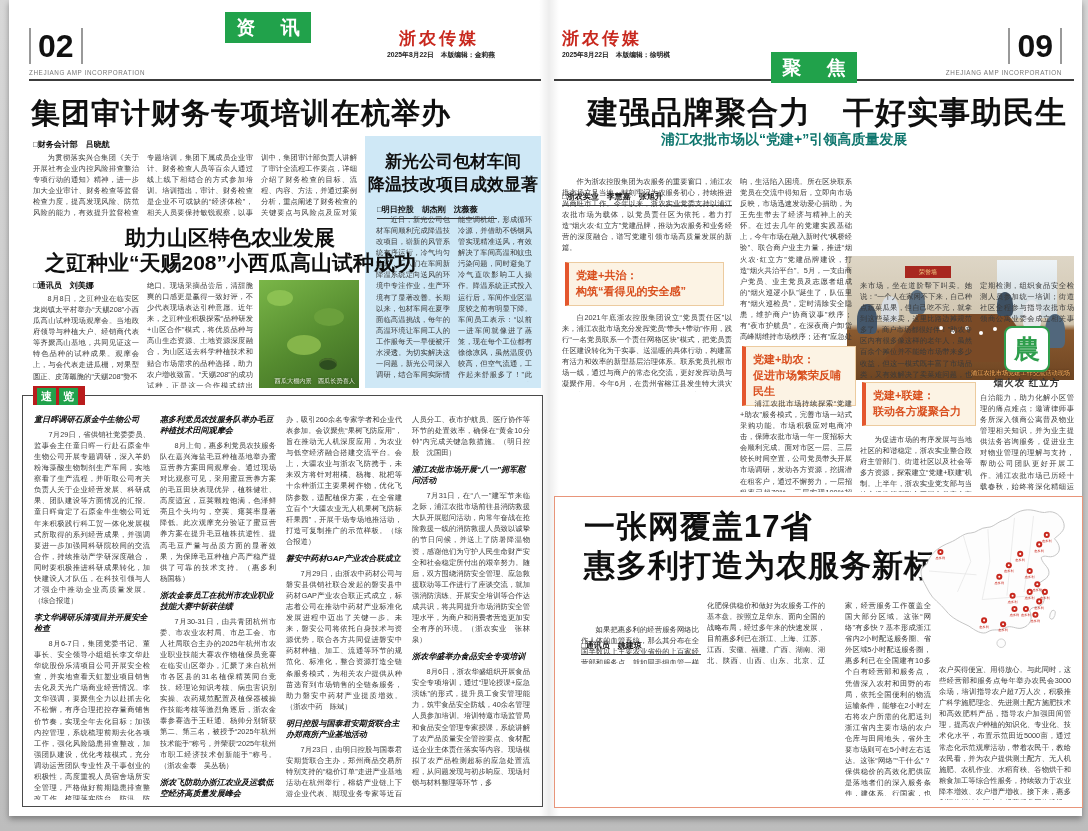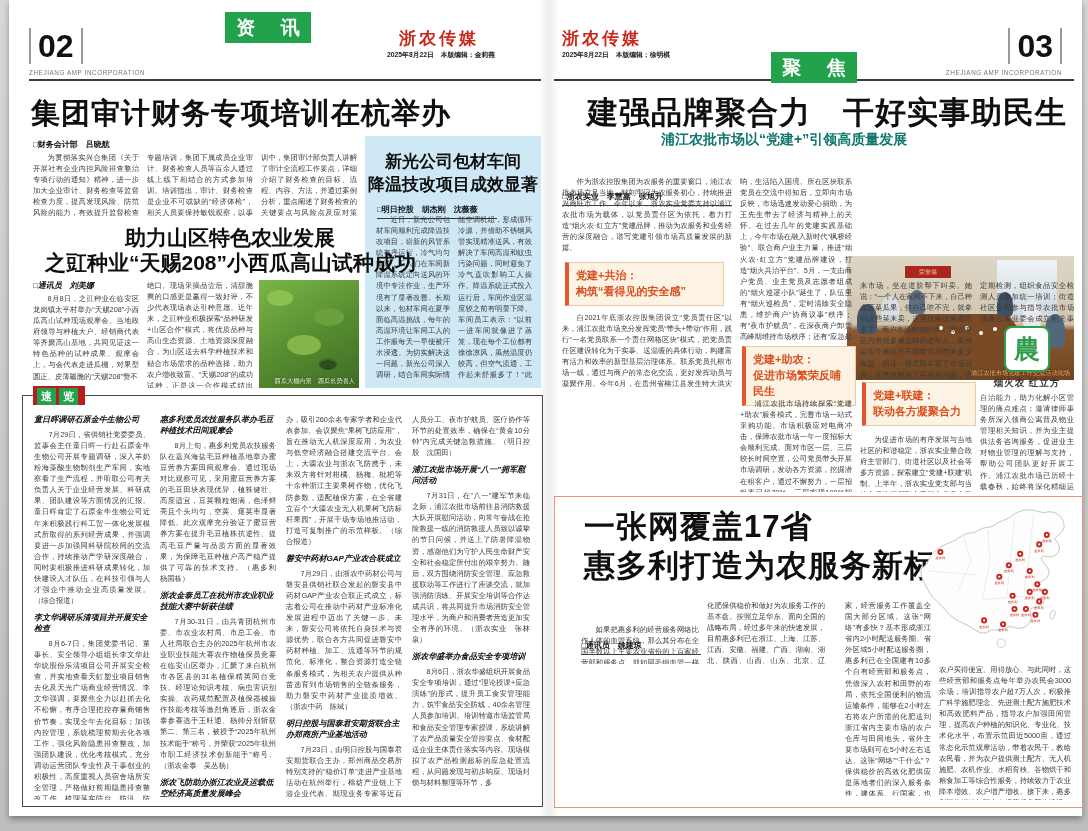--- a/index.html
+++ b/index.html
@@ -65,21 +65,21 @@
   <div class="abs bluebox" style="left:356px;top:136px;width:176px;height:252px;">
     <div class="h3B" style="margin-top:14px;">新光公司包材车间</div>
     <div class="h3B">降温技改项目成效显著</div>
     <div class="byline ruled" style="margin:8px 12px 5px;width:120px;border-color:#333;">□明日控股　胡杰刚　沈薇薇</div>
     <p class="abs bt" style="left:11px;top:78px;width:74px;height:168px;">近日，新光公司包材车间顺利完成降温技改项目，崭新的风管系统有序运行，冷气均匀输送，工人们在车间新降温系统定向送风的环境中专注作业，生产环境有了显著改善。长期以来，包材车间在夏季面临高温挑战，每年的高温环境让车间工人的工作服每天一早便被汗水浸透。为切实解决这一问题，新光公司深入调研，结合车间实际情况，提出“分布式环保空调+定向风管”的创新降温方案——通过4台低耗</p>
     <p class="abs bt noind" style="left:93px;top:78px;width:74px;height:168px;">能空调机组，形成循环冷源，并借助不锈钢风管实现精准送风，有效解决了车间高温和蚊虫污染问题，同时避免了冷气直吹影响工人操作。降温系统正式投入运行后，车间作业区温度较之前有明显下降。车间员工表示：“以前一进车间就像进了蒸笼，现在每个工位都有徐徐凉风，虽然温度仍较高，但空气流通，工作起来舒服多了！”此次技改项目的成功实施，不仅提升了员工工作环境的舒适度，也进一步增强了企业凝聚力，为夏季安全生产提供了有力保障。</p>
   </div>
 
   <div class="abs h2L" style="left:116px;top:224px;">助力山区特色农业发展</div>
   <div class="abs h2L" style="left:36px;top:249px;">之豇种业“天赐208”小西瓜高山试种成功</div>
-  <div class="abs byline" style="left:24px;top:280px;font-style:italic;">□通讯员　刘美娜</div>
+  <div class="abs byline" style="left:24px;top:280px;">□通讯员　刘美娜</div>
   <p class="abs bt" style="left:24px;top:293px;width:106px;height:94px;">8月8日，之豇种业在临安区龙岗镇太平村举办“天赐208”小西瓜高山试种现场观摩会。当地政府领导与种植大户、经销商代表等齐聚高山基地，共同见证这一特色品种的试种成果。观摩会上，与会代表走进瓜棚，对果型圆正、皮薄瓤脆的“天赐208”赞不</p>
   <p class="abs bt noind" style="left:138px;top:280px;width:106px;height:108px;">绝口。现场采摘品尝后，清甜脆爽的口感更是赢得一致好评，不少代表现场表达引种意愿。近年来，之豇种业积极探索“品种研发+山区合作”模式，将优质品种与高山生态资源、土地资源深度融合，为山区送去科学种植技术和贴合市场需求的品种选择，助力农户增收致富。“天赐208”的成功试种，正是这一合作模式结出的“致富果”，为公司深化与山区的农业合作，推动特色产业发展提供了生动范例。</p>
   <div class="abs photo" style="left:250px;top:280px;width:100px;height:108px;background:linear-gradient(150deg,#7ab648 0%,#558b2f 55%,#3e6b24 100%);">
     <div class="abs" style="left:8px;top:10px;width:26px;height:16px;border-radius:50%;background:#8cc152;"></div>
     <div class="abs" style="left:55px;top:28px;width:30px;height:18px;border-radius:50%;background:#6ba03c;"></div>
     <div class="abs" style="left:28px;top:55px;width:34px;height:20px;border-radius:50%;background:#85b54a;"></div>
     <div class="abs" style="left:60px;top:78px;width:18px;height:12px;border-radius:50%;background:#2d4d1f;box-shadow:inset 0 2px 0 #476b2a;"></div>
     <div class="pcap" style="color:#eef7e2;">西瓜大棚内景　西瓜长势喜人</div>
   </div>
 
@@ -119,21 +119,21 @@
     <div class="itemT">浦江农批市场开展“八一”拥军慰问活动</div>
     <p class="bt">7月31日，在“八一”建军节来临之际，浦江农批市场前往县消防救援大队开展慰问活动，向常年奋战在抢险救援一线的消防救援人员致以诚挚的节日问候，并送上了防暑降温物资，感谢他们为守护人民生命财产安全和社会稳定所付出的艰辛努力。随后，双方围绕消防安全管理、应急救援联动等工作进行了座谈交流，就加强消防演练、开展安全培训等合作达成共识，将共同提升市场消防安全管理水平，为商户和消费者营造更加安全有序的环境。（浙农实业　张林泉）</p>
     <div class="itemT">浙农华盛举办食品安全专项培训</div>
     <p class="bt">8月6日，浙农华盛组织开展食品安全专项培训，通过“理论授课+应急演练”的形式，提升员工食安管理能力，筑牢食品安全防线，40余名管理人员参加培训。培训特邀市场监管局和食品安全管理专家授课，系统讲解了农产品质量安全管控要点、食材配送企业主体责任落实等内容。现场模拟了农产品检测超标的应急处置流程，从问题发现与初步响应、现场封锁与材料整理等环节，多</p>
   </div>
 
   <div class="abs masthead" style="left:553px;top:27px;">浙农传媒</div>
   <div class="abs dateline" style="left:553px;top:50px;">2025年8月22日　本版编辑：徐明棋</div>
   <div class="abs rule" style="left:545px;top:79px;width:520px;"></div>
   <div class="abs secbox" style="left:762px;top:24px;margin-top:28px;">聚 焦</div>
-  <div class="abs" style="right:20px;top:30px;"><span class="pagenum">03</span></div>
+  <div class="abs" style="right:20px;top:30px;"><span class="pagenum">09</span></div>
   <div class="abs corp" style="right:20px;top:69px;">ZHEJIANG AMP INCORPORATION</div>
 
   <div class="abs h1Big" style="left:578px;top:92px;">建强品牌聚合力　干好实事助民生</div>
   <div class="abs subH" style="left:652px;top:131px;">浦江农批市场以“党建+”引领高质量发展</div>
   <div class="abs byline ruled" style="left:553px;top:157px;width:170px;">□浙农实业　李慧嘉　张旭升</div>
 
   <div class="abs photo" style="left:838px;top:148px;width:227px;height:124px;background:linear-gradient(180deg,#ded6c6 0%,#cfc4ae 55%,#8a5a30 60%,#6e4522 100%);">
     <div class="abs" style="left:150px;top:4px;width:60px;height:58px;background:linear-gradient(180deg,#eef3f6,#cdd8dd);"></div>
     <div class="abs" style="left:58px;top:10px;width:46px;height:12px;background:#a8271f;color:#f5d58a;font-size:6px;text-align:center;line-height:12px;">荣誉墙</div>
     <div class="abs" style="left:36px;top:58px;width:160px;height:48px;background:#7a4a26;clip-path:polygon(22% 0,78% 0,100% 100%,0 100%);"></div>

